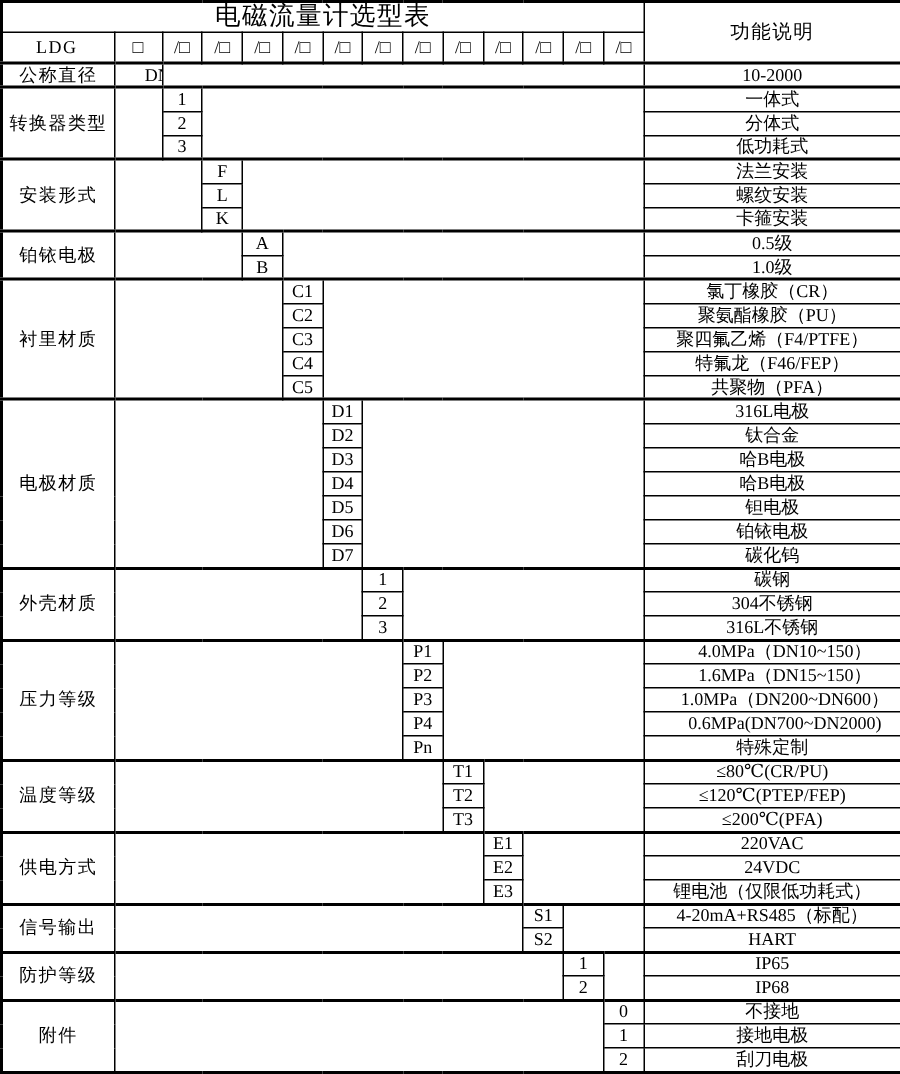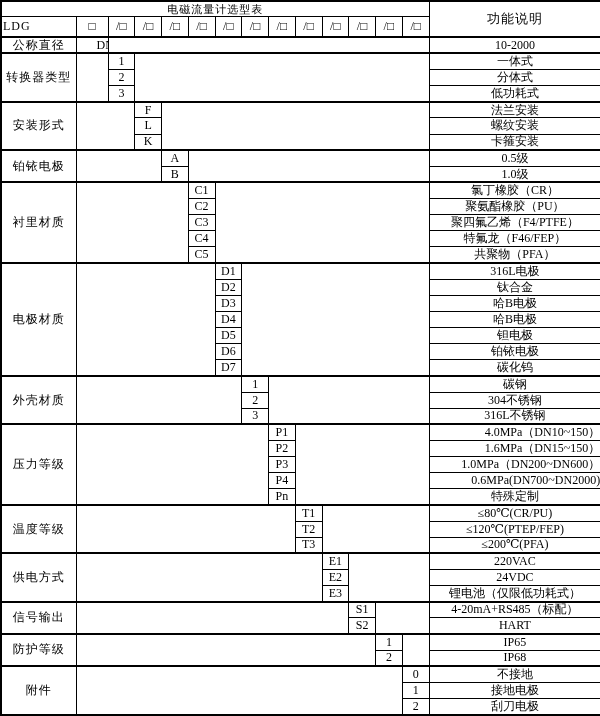--- a/index.html
+++ b/index.html
@@ -7,26 +7,26 @@
   table.sel{
     width:600px;height:716px;
     table-layout:fixed;
     border-collapse:collapse;
     border:2px solid #000;
     font-family:"Liberation Serif","DejaVu Serif",serif;
     font-size:12px;color:#000;background:#fff;
   }
   td{border:1px solid #000;padding:0;text-align:center;vertical-align:middle;overflow:hidden;white-space:nowrap;line-height:1.1;}
   td.gs{border-top:2px solid #000;}
-  td.title-cell{font-size:11px;letter-spacing:1px;}
+  td.title-cell{font-size:17px;letter-spacing:1px;}
   td.fn-header{font-size:13px;letter-spacing:1px;border-radius:12px;}
   td.lbl{letter-spacing:1px;}
-  td.ldg-prefix{text-align:left;padding-left:1px;letter-spacing:1px;}
+  td.ldg-prefix{text-align:left;padding-left:22px;letter-spacing:1px;}
   td.code-dn{text-align:left;padding-left:20px;}
-  td.desc.left{text-align:right;padding-left:17px;}
+  td.desc.left{text-align:center;padding-left:17px;}
   tr.r-title{height:15px;}
   tr.r-ldg{height:21px;}
   tr.r-body{height:16px;}
   td.box-cell{font-size:12px;}
 </style>
 </head>
 <body>
 
 <table class="sel">
   <colgroup>

